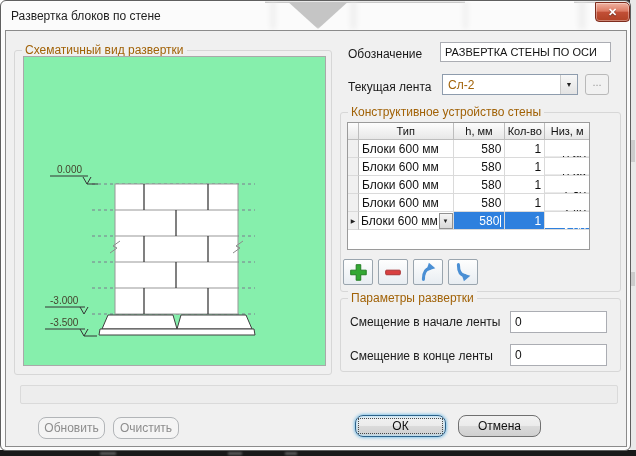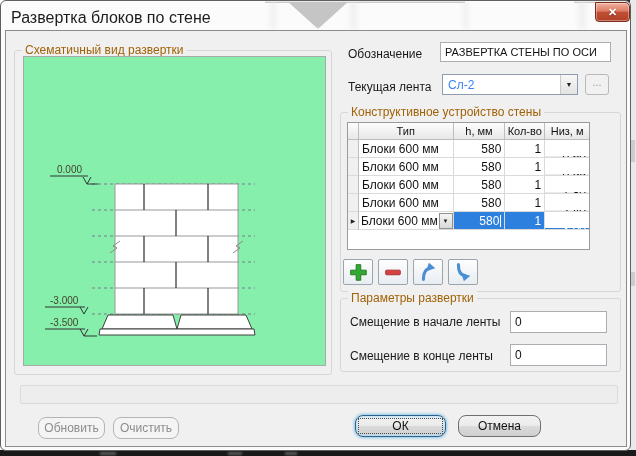--- a/index.html
+++ b/index.html
@@ -16,21 +16,21 @@
   .smudge{top:0;height:29px;background:#8f8f8f;opacity:.45;filter:blur(2.5px);}
   .bg-right{left:630px;top:0;width:6px;height:456px;background:#e9e9e9;}
   .bg-right-mark{left:630px;width:5px;background:#cccccc;}
   .bg-bottom{left:0;top:450px;width:636px;height:6px;background:#191919;}
   .bg-bot-mark{top:452px;height:3px;background:#5a5a5a;filter:blur(1px);}
 
   
   #dialog{left:0;top:0;width:631px;height:451px;border:1px solid #5f5f5f;border-radius:6px;
           background:rgba(250,250,250,.78);box-shadow:inset 0 0 0 1px rgba(255,255,255,.6);}
   #client{left:4px;top:29px;width:622px;height:417px;background:#f0f0f0;border:1px solid #8b8b8b;}
-  #title-text{left:10px;top:8px;font-size:16px;color:#1c1c1c;
+  #title-text{left:10px;top:8px;font-size:12px;color:#1c1c1c;
               text-shadow:0 0 4px #fff,0 0 2px #fff,0 0 2px #fff;white-space:nowrap;}
   #close-btn{left:594px;top:1px;width:35px;height:20px;border:1px solid #7e2c1d;
              border-radius:0 5px 4px 4px;cursor:default;
              background:linear-gradient(#f0b2a1,#dc7a63 45%,#c14f36 52%,#b04125);
              box-shadow:inset 0 0 0 1px rgba(255,255,255,.35);
              display:flex;align-items:center;justify-content:center;}
   #close-btn span{color:#fff;font-size:11px;font-weight:bold;text-shadow:0 1px 1px rgba(0,0,0,.45);line-height:1;}
 
   
   .group{border:1px solid #d7d7d7;border-radius:3px;background:transparent;}
@@ -42,21 +42,21 @@
   #canvas svg{display:block;}
   .elev-text{font-size:10px;fill:#44442e;font-family:"Liberation Sans",sans-serif;}
 
   .label{font-size:12px;color:#1a1a1a;white-space:nowrap;}
   .textfield{border:1px solid #abadb3;background:#fff;font-size:11px;padding:1px 4px;
              font-family:"Liberation Sans",sans-serif;color:#111;}
 
   
   #strip-combo{left:442px;top:74px;width:136px;height:21px;border:1px solid #8e9cad;background:#fff;
                display:flex;align-items:center;}
-  #strip-combo .val{flex:1;font-size:12px;padding-left:5px;color:#3b82f6;}
+  #strip-combo .val{flex:1;font-size:12px;padding-left:5px;color:#a16207;}
   .combo-arrow-btn{width:17px;height:100%;border-left:1px solid #c9c9c9;
                    background:linear-gradient(#f7f7f7,#e3e3e3);
                    display:flex;align-items:center;justify-content:center;}
   .combo-arrow-btn span{font-size:7px;color:#222;line-height:1;}
   #browse-btn{left:585px;top:74px;width:24px;height:21px;border:1px solid #b9b9b9;border-radius:3px;
               background:#f1f1f1;color:#9a9a9a;font-size:11px;display:flex;align-items:center;
               justify-content:center;padding-bottom:5px;}
 
   
   #grid{left:347px;top:122px;width:243px;height:128px;background:#fff;border:1px solid #9a9a9a;}

